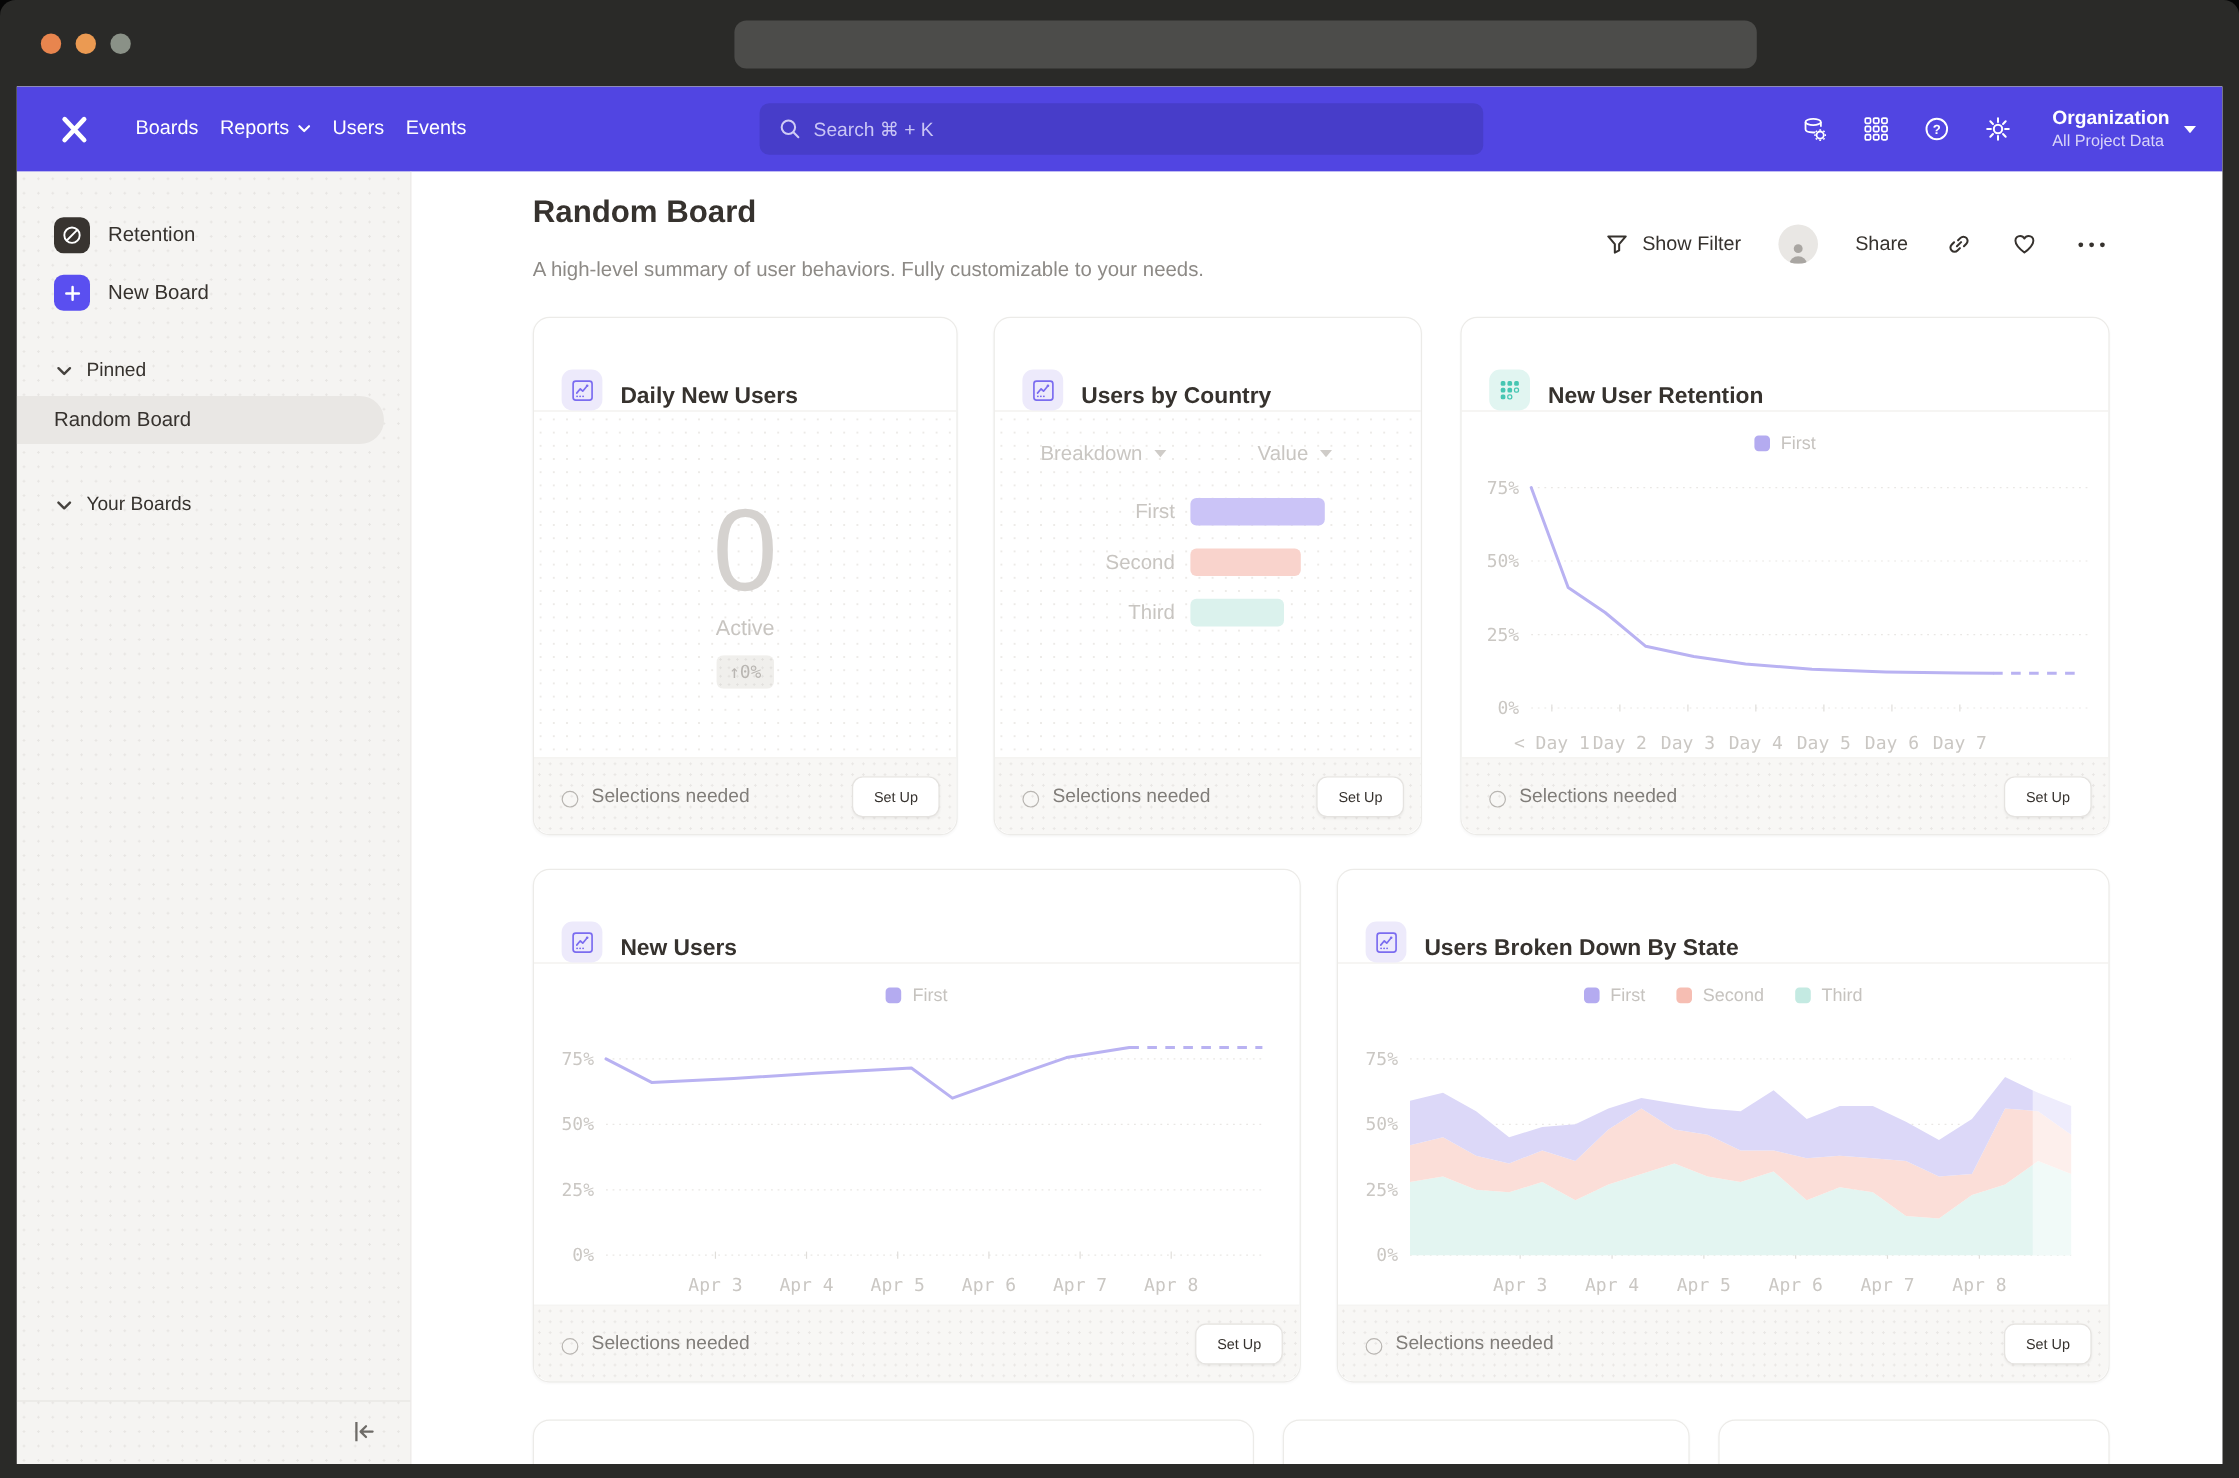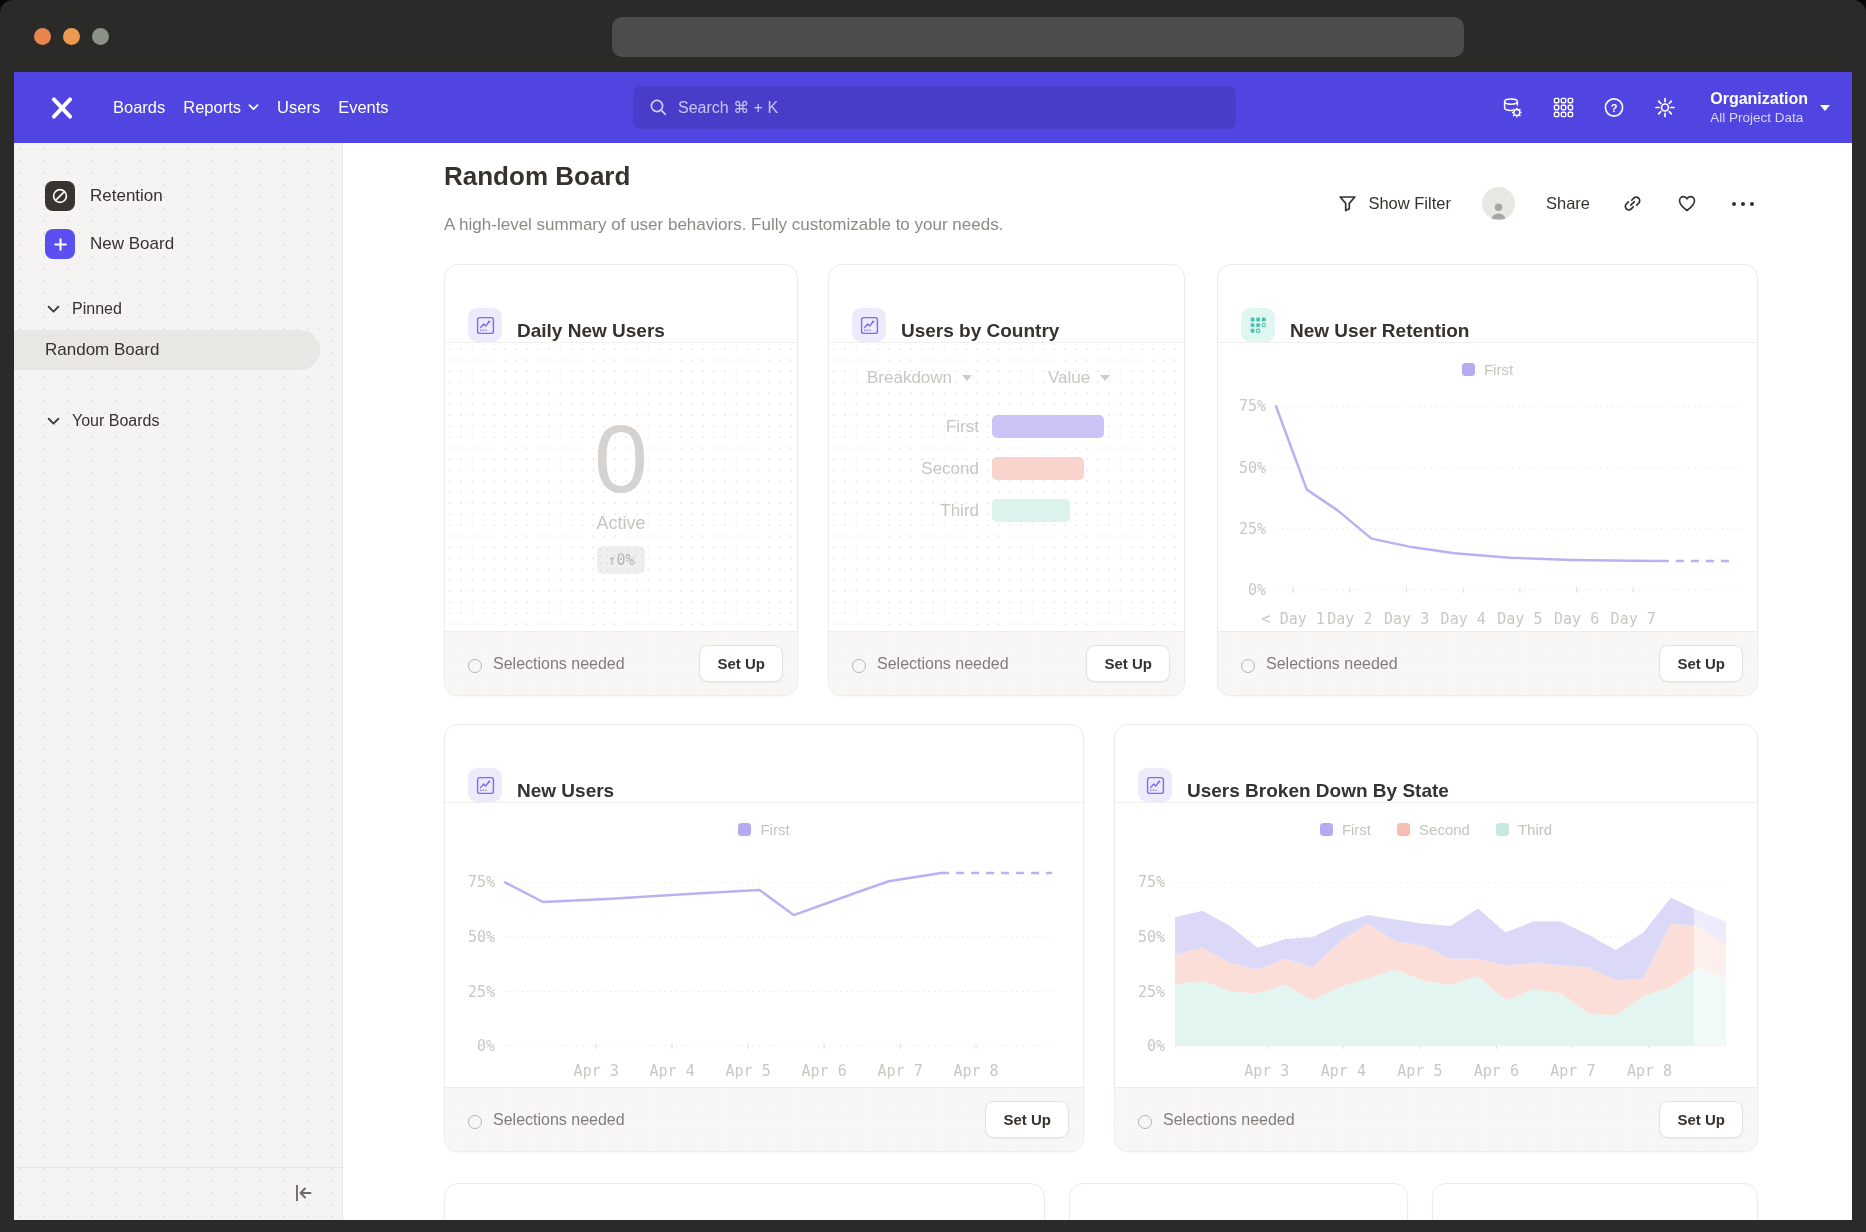--- a/index.html
+++ b/index.html
@@ -55,21 +55,21 @@
   .ic-purple{background:#edeafb}
   .ic-teal{background:#e1f5f1}
   .card-title{font-size:19px;font-weight:700;color:#36322e}
   .card-body{position:absolute;top:79px;bottom:64px;left:0;right:0;overflow:hidden}
   .dotted{background-image:radial-gradient(#eceae7 1px,transparent 1px);background-size:11px 11px}
   .card-foot{position:absolute;left:0;right:0;bottom:0;height:64px;background-color:#f8f7f5;border-top:1px solid #eeedea;border-radius:0 0 14px 14px;
              display:flex;align-items:center;padding:0 14px 0 23px;box-sizing:border-box;
              background-image:radial-gradient(#e9e7e4 .9px,transparent .9px);background-size:9px 9px}
   .status{display:flex;align-items:flex-end;gap:11px;color:#807d79;font-size:16px;flex:1}
   .status-circle{width:14px;height:14px;border-radius:50%;border:1.6px solid #b8b5b1;box-sizing:border-box}
-  .setup-btn{background:#fff;border:1px solid #e5e3e0;border-radius:9px;padding:9px 17px;font-size:15px;font-weight:700;color:#36322e;box-shadow:0 1px 2px rgba(0,0,0,.05);cursor:pointer;font-family:inherit}
+  .setup-btn{background:#fff;border:1px solid #e5e3e0;border-radius:9px;padding:9px 17px;font-size:12px;font-weight:400;color:#36322e;box-shadow:0 1px 2px rgba(0,0,0,.05);cursor:pointer;font-family:inherit}
 
   
   .big-zero-wrap{height:100%;display:flex;flex-direction:column;align-items:center;justify-content:center;padding-top:6px}
   .big-zero{font-size:97px;line-height:.95;color:#d5d2cf}
   .zero-cap{margin-top:8px;font-size:18px;color:#c8c5c1}
   .zero-badge{margin-top:12px;font-family:"DejaVu Sans Mono",monospace;font-size:15px;color:#b9b6b2;background-color:#f0efec;
               background-image:radial-gradient(#e2e0dd 1px,transparent 1px);background-size:7px 7px;border-radius:6px;padding:5px 10px}
 
   
   .dd{position:absolute;top:24px;display:flex;align-items:center;font-size:17px;color:#c9c6c2;cursor:pointer}

